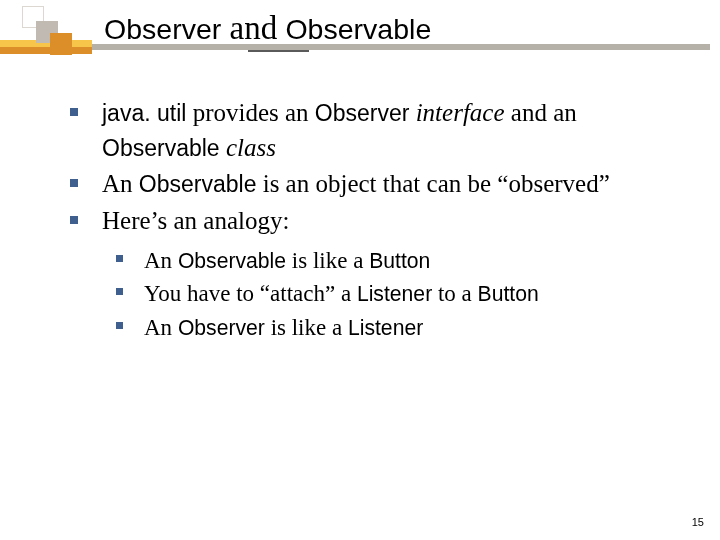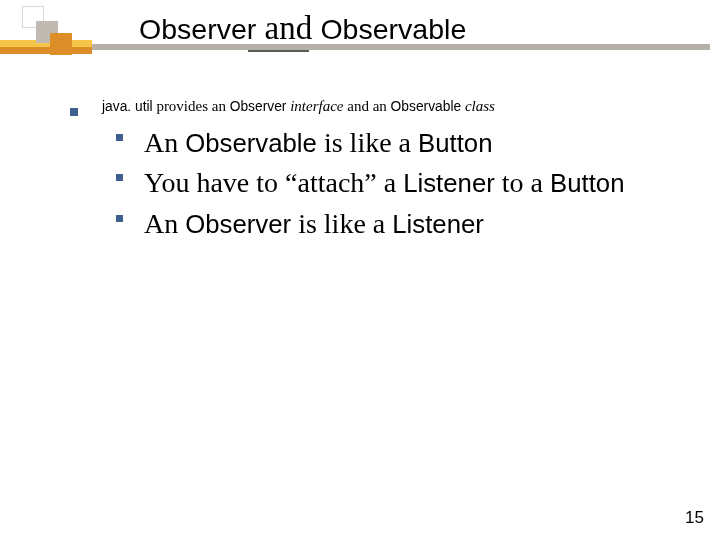--- a/index.html
+++ b/index.html
@@ -43,71 +43,70 @@
     box-sizing: border-box;
   }
   .title {
     position: absolute;
     top: 10px;
     left: 104px;
     font-family: Verdana, Geneva, sans-serif;
     font-size: 31px;
     color: #000;
     white-space: nowrap;
-    margin-left: 35px;
   }
   .title .plain { font-family: "Times New Roman", Times, serif; font-size: 33px; }
   .underline { position: absolute; left: 104px; top: 50px; height: 2px; background: #5a5a5a; }
   .content {
     position: absolute;
     top: 96px;
     left: 60px;
     width: 620px;
   }
   .item {
     position: relative;
     padding-left: 42px;
     margin-bottom: 2px;
-    font-size: 15px;
+    font-size: 25px;
     line-height: 1.38;
   }
   .bullet {
     position: absolute;
     left: 10px;
     top: 12px;
     width: 8px;
     height: 8px;
     background: #3f5f8e;
   }
   .sub-list {
     margin-top: 6px;
     margin-left: 50px;
   }
   .sub-item {
     position: relative;
     padding-left: 34px;
-    font-size: 28px;
+    font-size: 23px;
     line-height: 1.45;
   }
   .sub-bullet {
     position: absolute;
     left: 6px;
     top: 11px;
     width: 7px;
     height: 7px;
     background: #3f5f8e;
   }
   .sans { font-family: Verdana, Geneva, sans-serif; font-size: 0.92em; }
   .ital { font-style: italic; }
   .pagenum {
     position: absolute;
     right: 16px;
     bottom: 12px;
     font-family: Arial, sans-serif;
-    font-size: 17px;
+    font-size: 11px;
     color: #000;
   }
 </style>
 </head>
 <body>
 
 <div class="header-deco">
   <div class="bar-gray" style="left:0;top:44px;width:710px;height:6px"></div>
   <div class="bar-yellow" style="left:0;top:40px;width:92px;height:7px"></div>
   <div class="bar-orange" style="left:0;top:47px;width:92px;height:7px"></div>
@@ -121,22 +120,30 @@
 </div>
 <div class="underline" style="left:248px; width:61px;"></div>
 
 <div class="content">
 
   <div class="item">
     <span class="bullet"></span>
     <span class="sans">java. util</span><span> provides an </span><span class="sans">Observer</span><span class="ital"> interface</span><span> and an </span><span class="sans">Observable</span><span class="ital"> class</span>
   </div>
 
+  <div class="item">
+    <span class="bullet"></span>
+    <span>An </span><span class="sans">Observable</span><span> is an object that can be “observed”</span>
+  </div>
 
 
+  <div class="item">
+    <span class="bullet"></span>
+    <span>Here’s an analogy:</span>
+  </div>
 
   <div class="sub-list">
     <div class="sub-item">
       <span class="sub-bullet"></span>
       <span>An </span><span class="sans">Observable</span><span> is like a </span><span class="sans">Button</span>
     </div>
     <div class="sub-item">
       <span class="sub-bullet"></span>
       <span>You have to “attach” a </span><span class="sans">Listener</span><span> to a </span><span class="sans">Button</span>
     </div>

